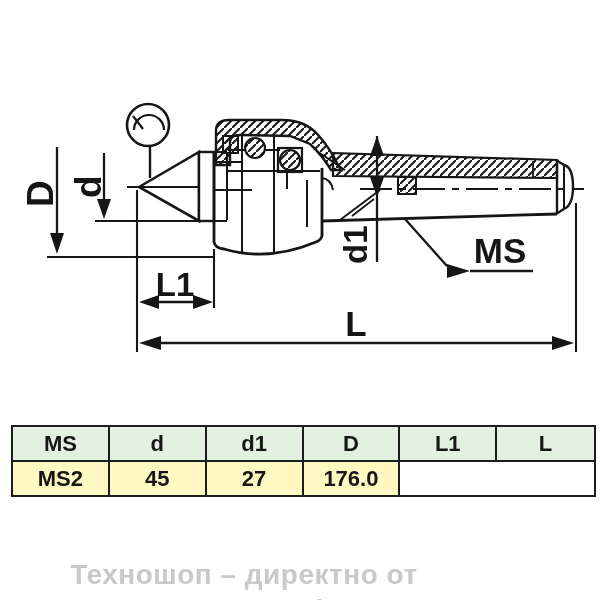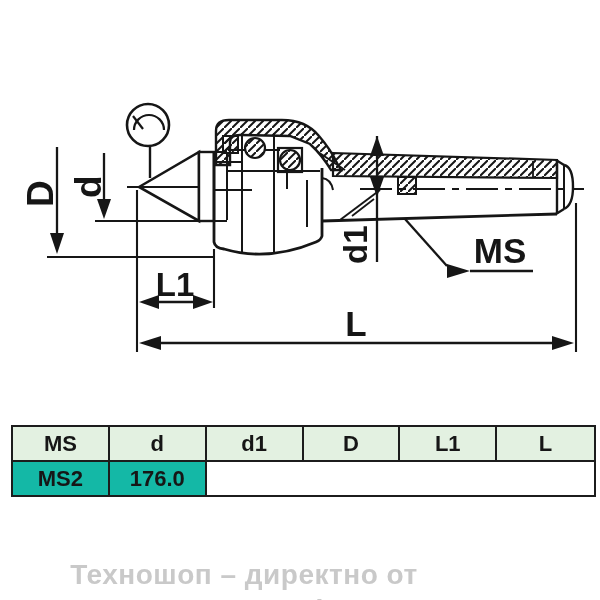--- a/index.html
+++ b/index.html
@@ -6,21 +6,21 @@
   .stage{position:relative;width:600px;height:600px;background:#ffffff;overflow:hidden;
          font-family:"Liberation Sans",sans-serif;}
   .drawing-wrap{position:absolute;left:0;top:0;width:600px;height:420px;}
   svg text{font-family:"Liberation Sans",sans-serif;font-weight:bold;fill:#161616;}
 
   .dim-table{position:absolute;left:11px;top:425px;width:581px;
              display:grid;grid-template-columns:repeat(6,1fr);
              border:2px solid #1c1c1c;}
   .dim-table .cell{border-right:2px solid #1c1c1c;border-bottom:2px solid #1c1c1c;
              display:flex;align-items:center;justify-content:center;
-             font-size:22px;font-weight:bold;color:#161616;height:33px;background:#14b8a6;}
+             font-size:22px;font-weight:bold;color:#161616;height:33px;background:#fef9c3;}
   .dim-table .cell:nth-child(6n){border-right:none;}
   .dim-table .cell.td{border-bottom:none;}
 
   .watermark{position:absolute;left:0;top:558px;width:488px;text-align:center;
              font-size:28px;font-weight:bold;letter-spacing:0.5px;line-height:34px;}
 </style>
 </head>
 <body>
 
 <div class="stage">
@@ -142,18 +142,20 @@
   </div>
 
   <div class="dim-table">
     <div class="cell th" style="background: rgb(227, 241, 225);">MS</div>
     <div class="cell th" style="background: rgb(227, 241, 225);">d</div>
     <div class="cell th" style="background: rgb(227, 241, 225);">d1</div>
     <div class="cell th" style="background: rgb(227, 241, 225);">D</div>
     <div class="cell th" style="background: rgb(227, 241, 225);">L1</div>
     <div class="cell th" style="background: rgb(227, 241, 225);">L</div>
     <div class="cell td">MS2</div>
+    <div class="cell td">45</div>
+    <div class="cell td">27</div>
     <div class="cell td">176.0</div>
   </div>
 
   <div class="watermark" style="color: rgb(201, 201, 201);">Техношоп – директно от вносителя!</div>
 
 </div>
 
 </body></html>

